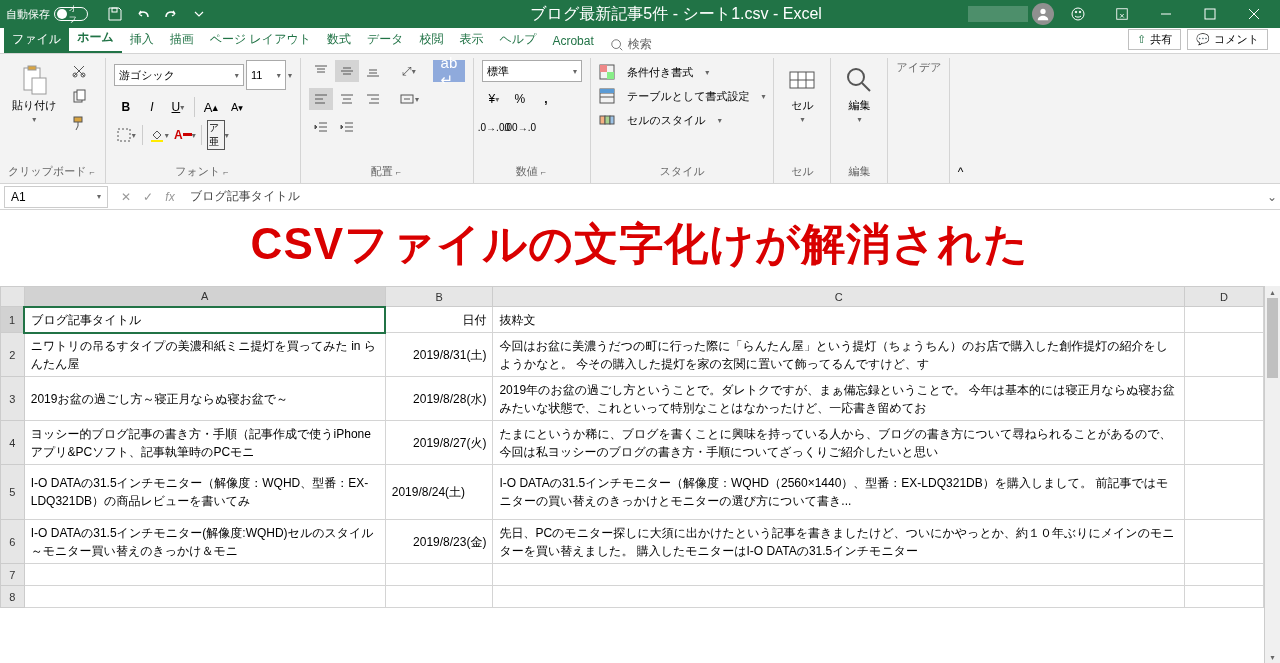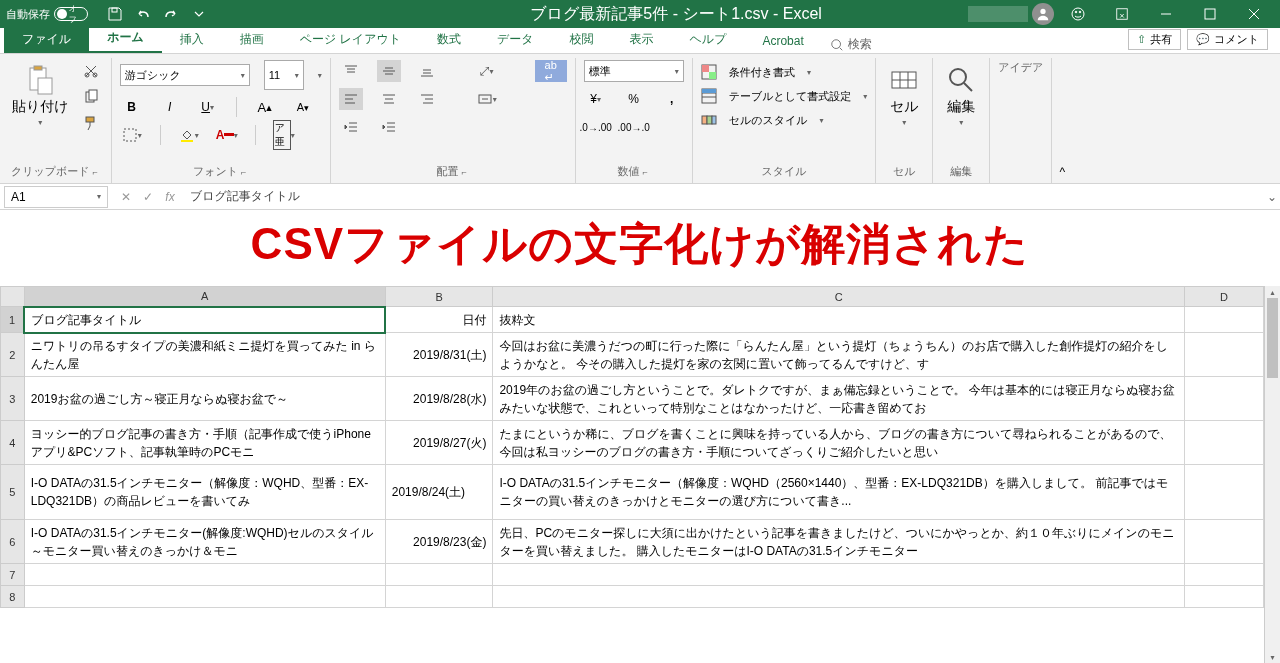--- a/index.html
+++ b/index.html
@@ -12,35 +12,35 @@
   .qat { display: flex; gap: 2px; margin-left: 8px; }
   .qat-btn { width: 26px; height: 24px; display: flex; align-items: center; justify-content: center; cursor: pointer; }
   .qat-btn svg { width: 16px; height: 16px; fill: #fff; stroke: #fff; }
   .title-center { position: absolute; left: 50%; transform: translateX(-50%); font-size: 16px; margin-left: 36px; }
   .title-right { margin-left: auto; display: flex; align-items: center; gap: 4px; }
   .user-badge { width: 60px; height: 16px; background: rgba(255,255,255,0.2); }
   .avatar { width: 22px; height: 22px; border-radius: 50%; background: #909090; display: flex; align-items: center; justify-content: center; font-size: 12px; }
   .win-btn { width: 40px; height: 28px; display: flex; align-items: center; justify-content: center; cursor: pointer; }
   .win-btn svg { stroke: #fff; fill: none; stroke-width: 1; }
   .tabs { background: #fff; height: 26px; display: flex; align-items: flex-end; padding: 0 4px; border-bottom: 1px solid #d4d4d4; }
-  .tab { padding: 5px 18px; font-size: 12px; color: #217346; cursor: pointer; }
+  .tab { padding: 5px 8px; font-size: 12px; color: #217346; cursor: pointer; }
   .tab.file { background: #217346; color: #fff; }
   .tab.active { border-bottom: 2px solid #217346; font-weight: 600; }
   .tabs-right { margin-left: auto; display: flex; gap: 6px; padding: 0 8px 3px 0; }
   .share-btn { border: 1px solid #c0c0c0; padding: 2px 8px; font-size: 11px; display: flex; align-items: center; gap: 4px; background: #fff; }
   .ribbon { background: #f3f3f3; height: 130px; display: flex; border-bottom: 1px solid #d4d4d4; padding: 4px 0 0 0; }
   .rgroup { border-right: 1px solid #d4d4d4; padding: 0 8px 2px 8px; display: flex; flex-direction: column; }
   .rgroup-body { flex: 1; display: flex; align-items: flex-start; gap: 6px; padding-top: 2px; }
   .rgroup-label { text-align: center; font-size: 11px; color: #666; padding: 2px 0; }
   .big-btn { display: flex; flex-direction: column; align-items: center; gap: 2px; padding: 4px; cursor: pointer; }
   .big-btn .icon { width: 32px; height: 32px; }
-  .big-btn .lbl { font-size: 14px; }
+  .big-btn .lbl { font-size: 11px; }
   .vcol { display: flex; flex-direction: column; gap: 4px; }
   .sq { width: 24px; height: 22px; display: flex; align-items: center; justify-content: center; cursor: pointer; border: 1px solid transparent; }
-  .font-row { display: flex; gap: 14px; align-items: center; }
+  .font-row { display: flex; gap: 2px; align-items: center; }
   .font-select { width: 130px; height: 22px; border: 1px solid #aaa; padding: 0 4px; font-size: 11px; background: #fff; display: flex; align-items: center; justify-content: space-between; }
   .size-select { width: 40px; height: 30px; border: 1px solid #aaa; padding: 0 4px; font-size: 11px; background: #fff; display: flex; align-items: center; justify-content: space-between; }
   .sq svg { width: 16px; height: 16px; }
   .num-select { width: 100px; height: 22px; border: 1px solid #aaa; padding: 0 4px; font-size: 11px; background: #fff; display: flex; align-items: center; justify-content: space-between; }
   .style-row { display: flex; align-items: center; gap: 12px; font-size: 11px; cursor: pointer; }
   .style-icon { width: 16px; height: 16px; }
   .chev { font-size: 8px; color: #666; }
   .ribbon-collapse { width: 20px; display: flex; align-items: flex-end; justify-content: center; padding-bottom: 4px; cursor: pointer; }
   .namebox { height: 26px; display: flex; align-items: center; border-bottom: 1px solid #d4d4d4; background: #fff; }
   .cell-ref { width: 104px; height: 22px; border: 1px solid #ccc; margin: 0 4px; padding: 0 6px; font-size: 12px; display: flex; align-items: center; justify-content: space-between; }
@@ -296,21 +296,21 @@
                 <line x1="2" y1="13" x2="14" y2="13" stroke="#555"></line>
               </svg>
             </div>
           <div style="width:8px"></div>
           <div class="sq">
               <span style="color:#555">⤢</span>
               <span class="chev">▾</span>
             </div>
           <div style="width:8px"></div>
           <div class="sq" style="width:32px;background:#8faadc">
-              <span style="font-size:11px;color:#fff">ab<br>↵</span>
+              <span style="font-size:15px;color:#fff">ab<br>↵</span>
             </div>
         </div>
         <div class="font-row">
           <div class="sq" style="background:#d4d4d4">
               <svg viewBox="0 0 16 16">
                 <line x1="2" y1="4" x2="14" y2="4" stroke="#555"></line>
                 <line x1="2" y1="8" x2="10" y2="8" stroke="#555"></line>
                 <line x1="2" y1="12" x2="12" y2="12" stroke="#555"></line>
               </svg>
             </div>

